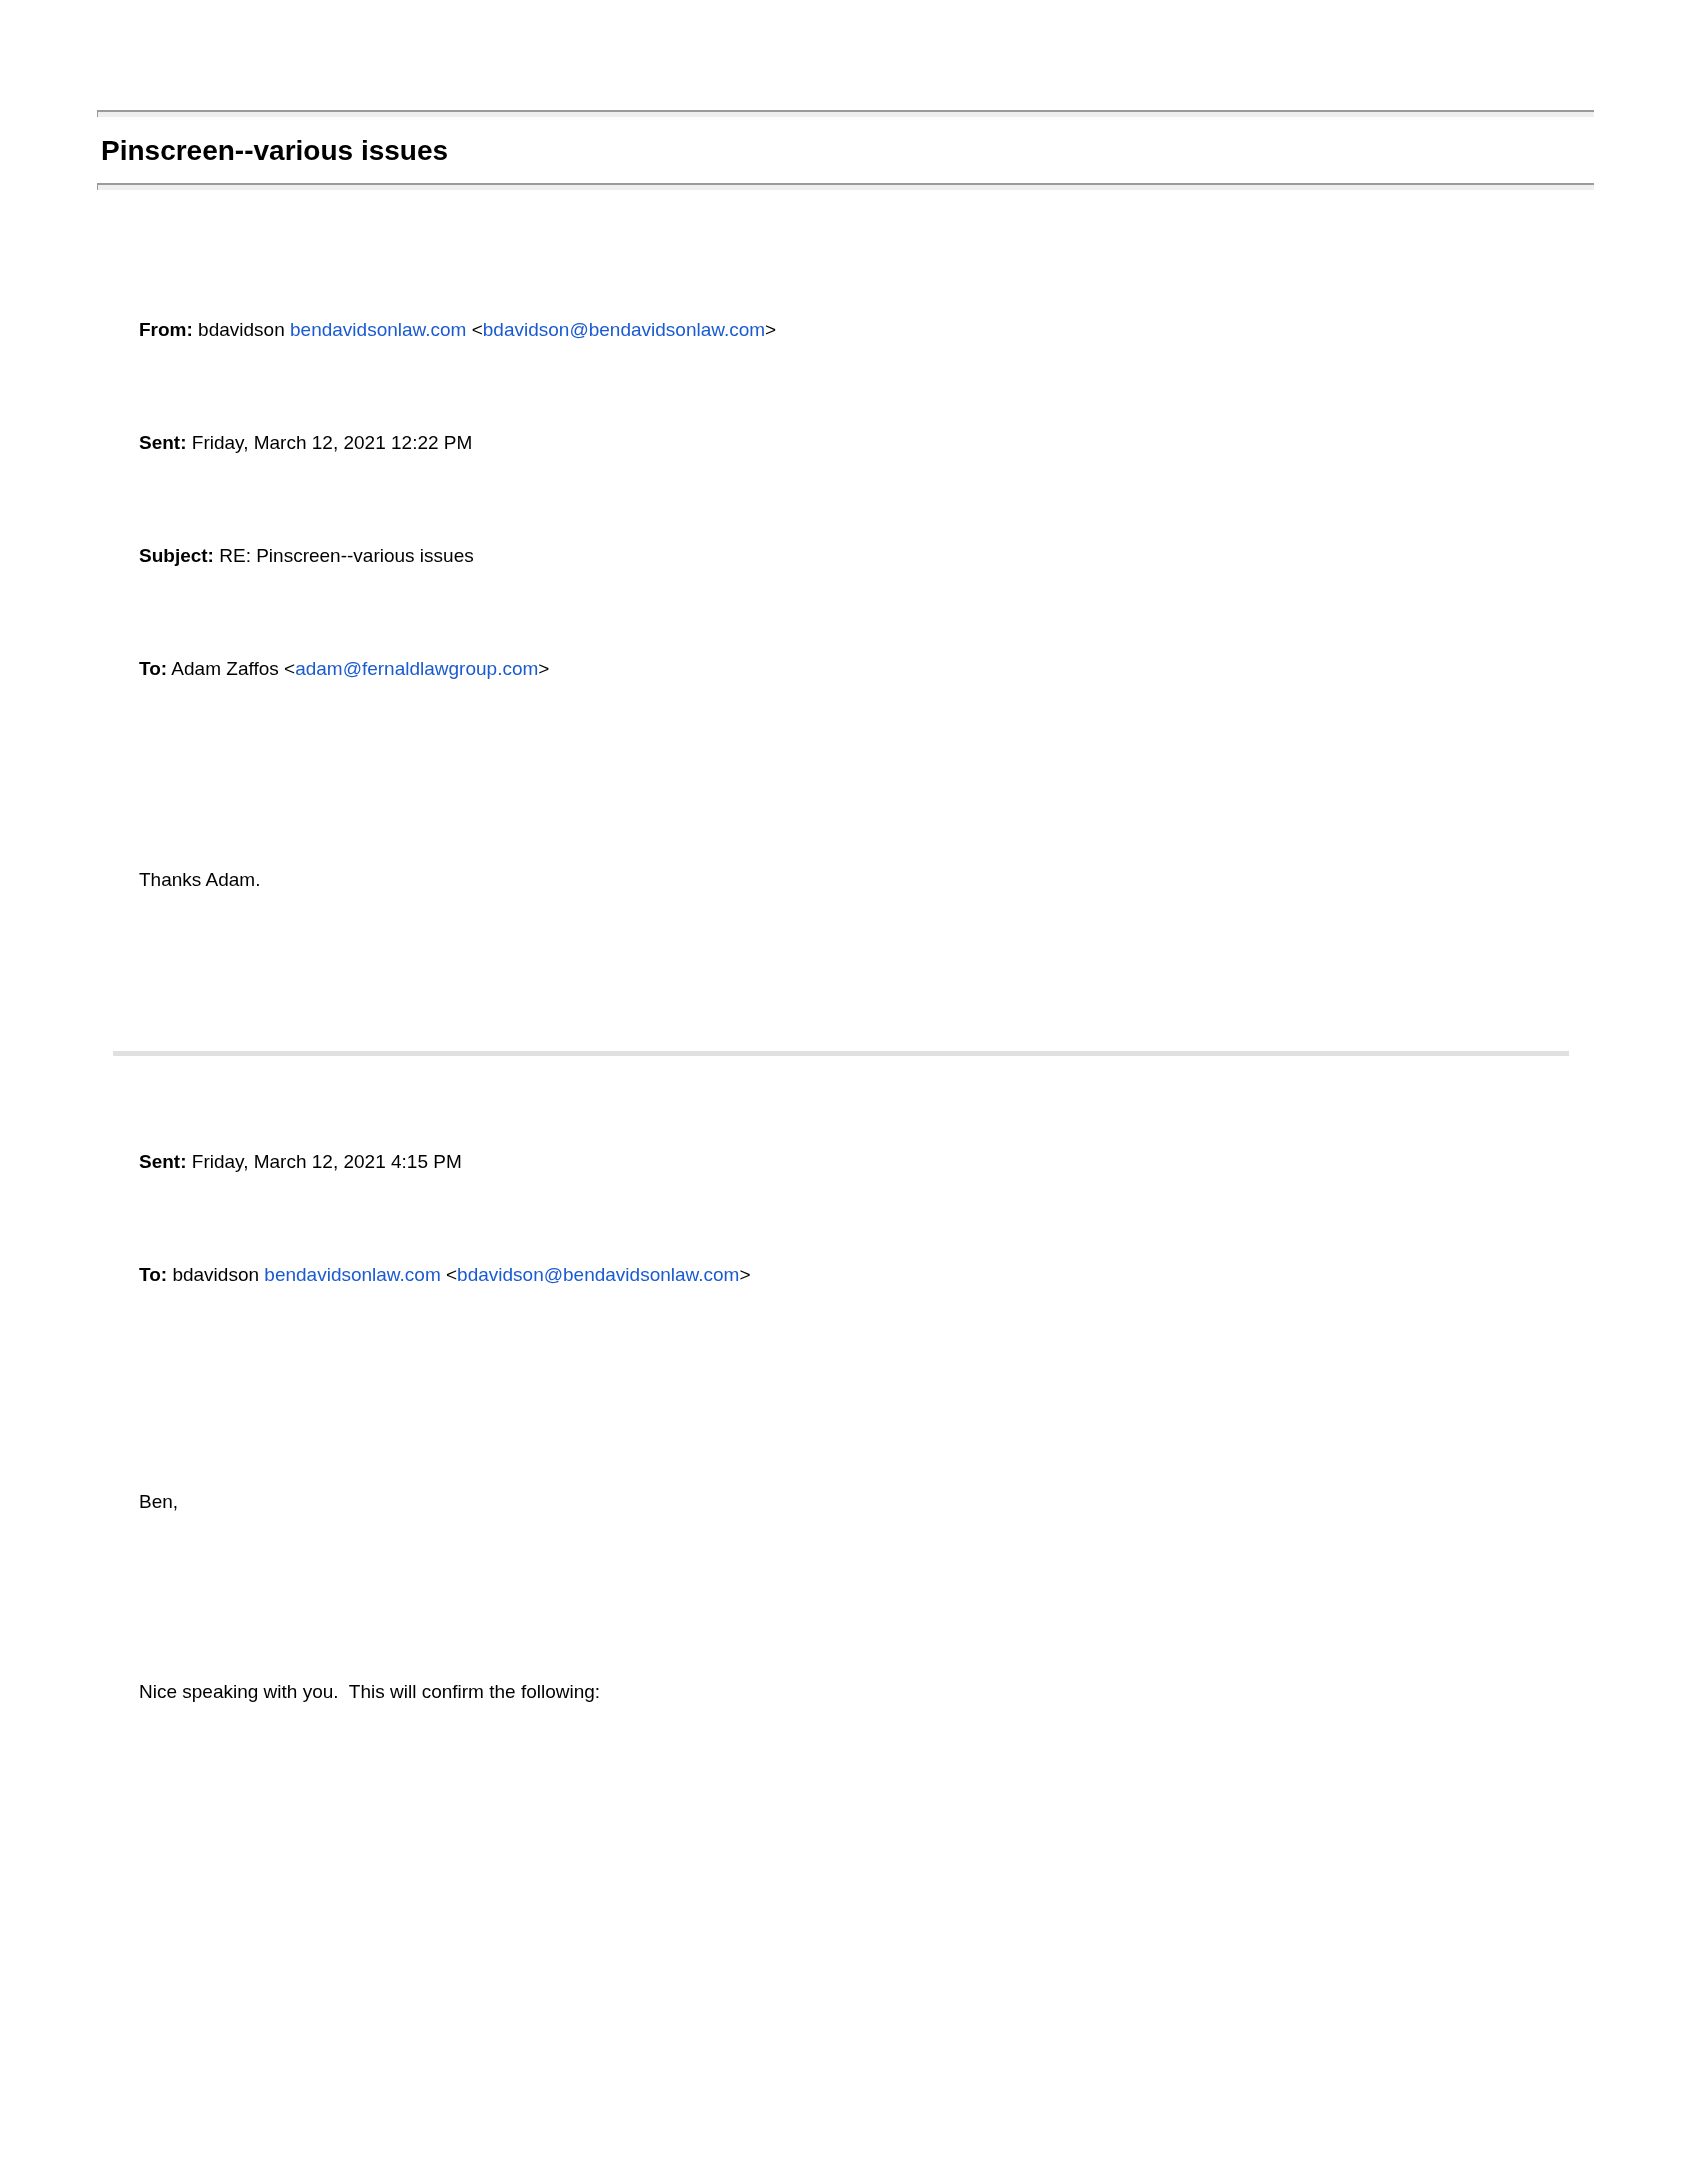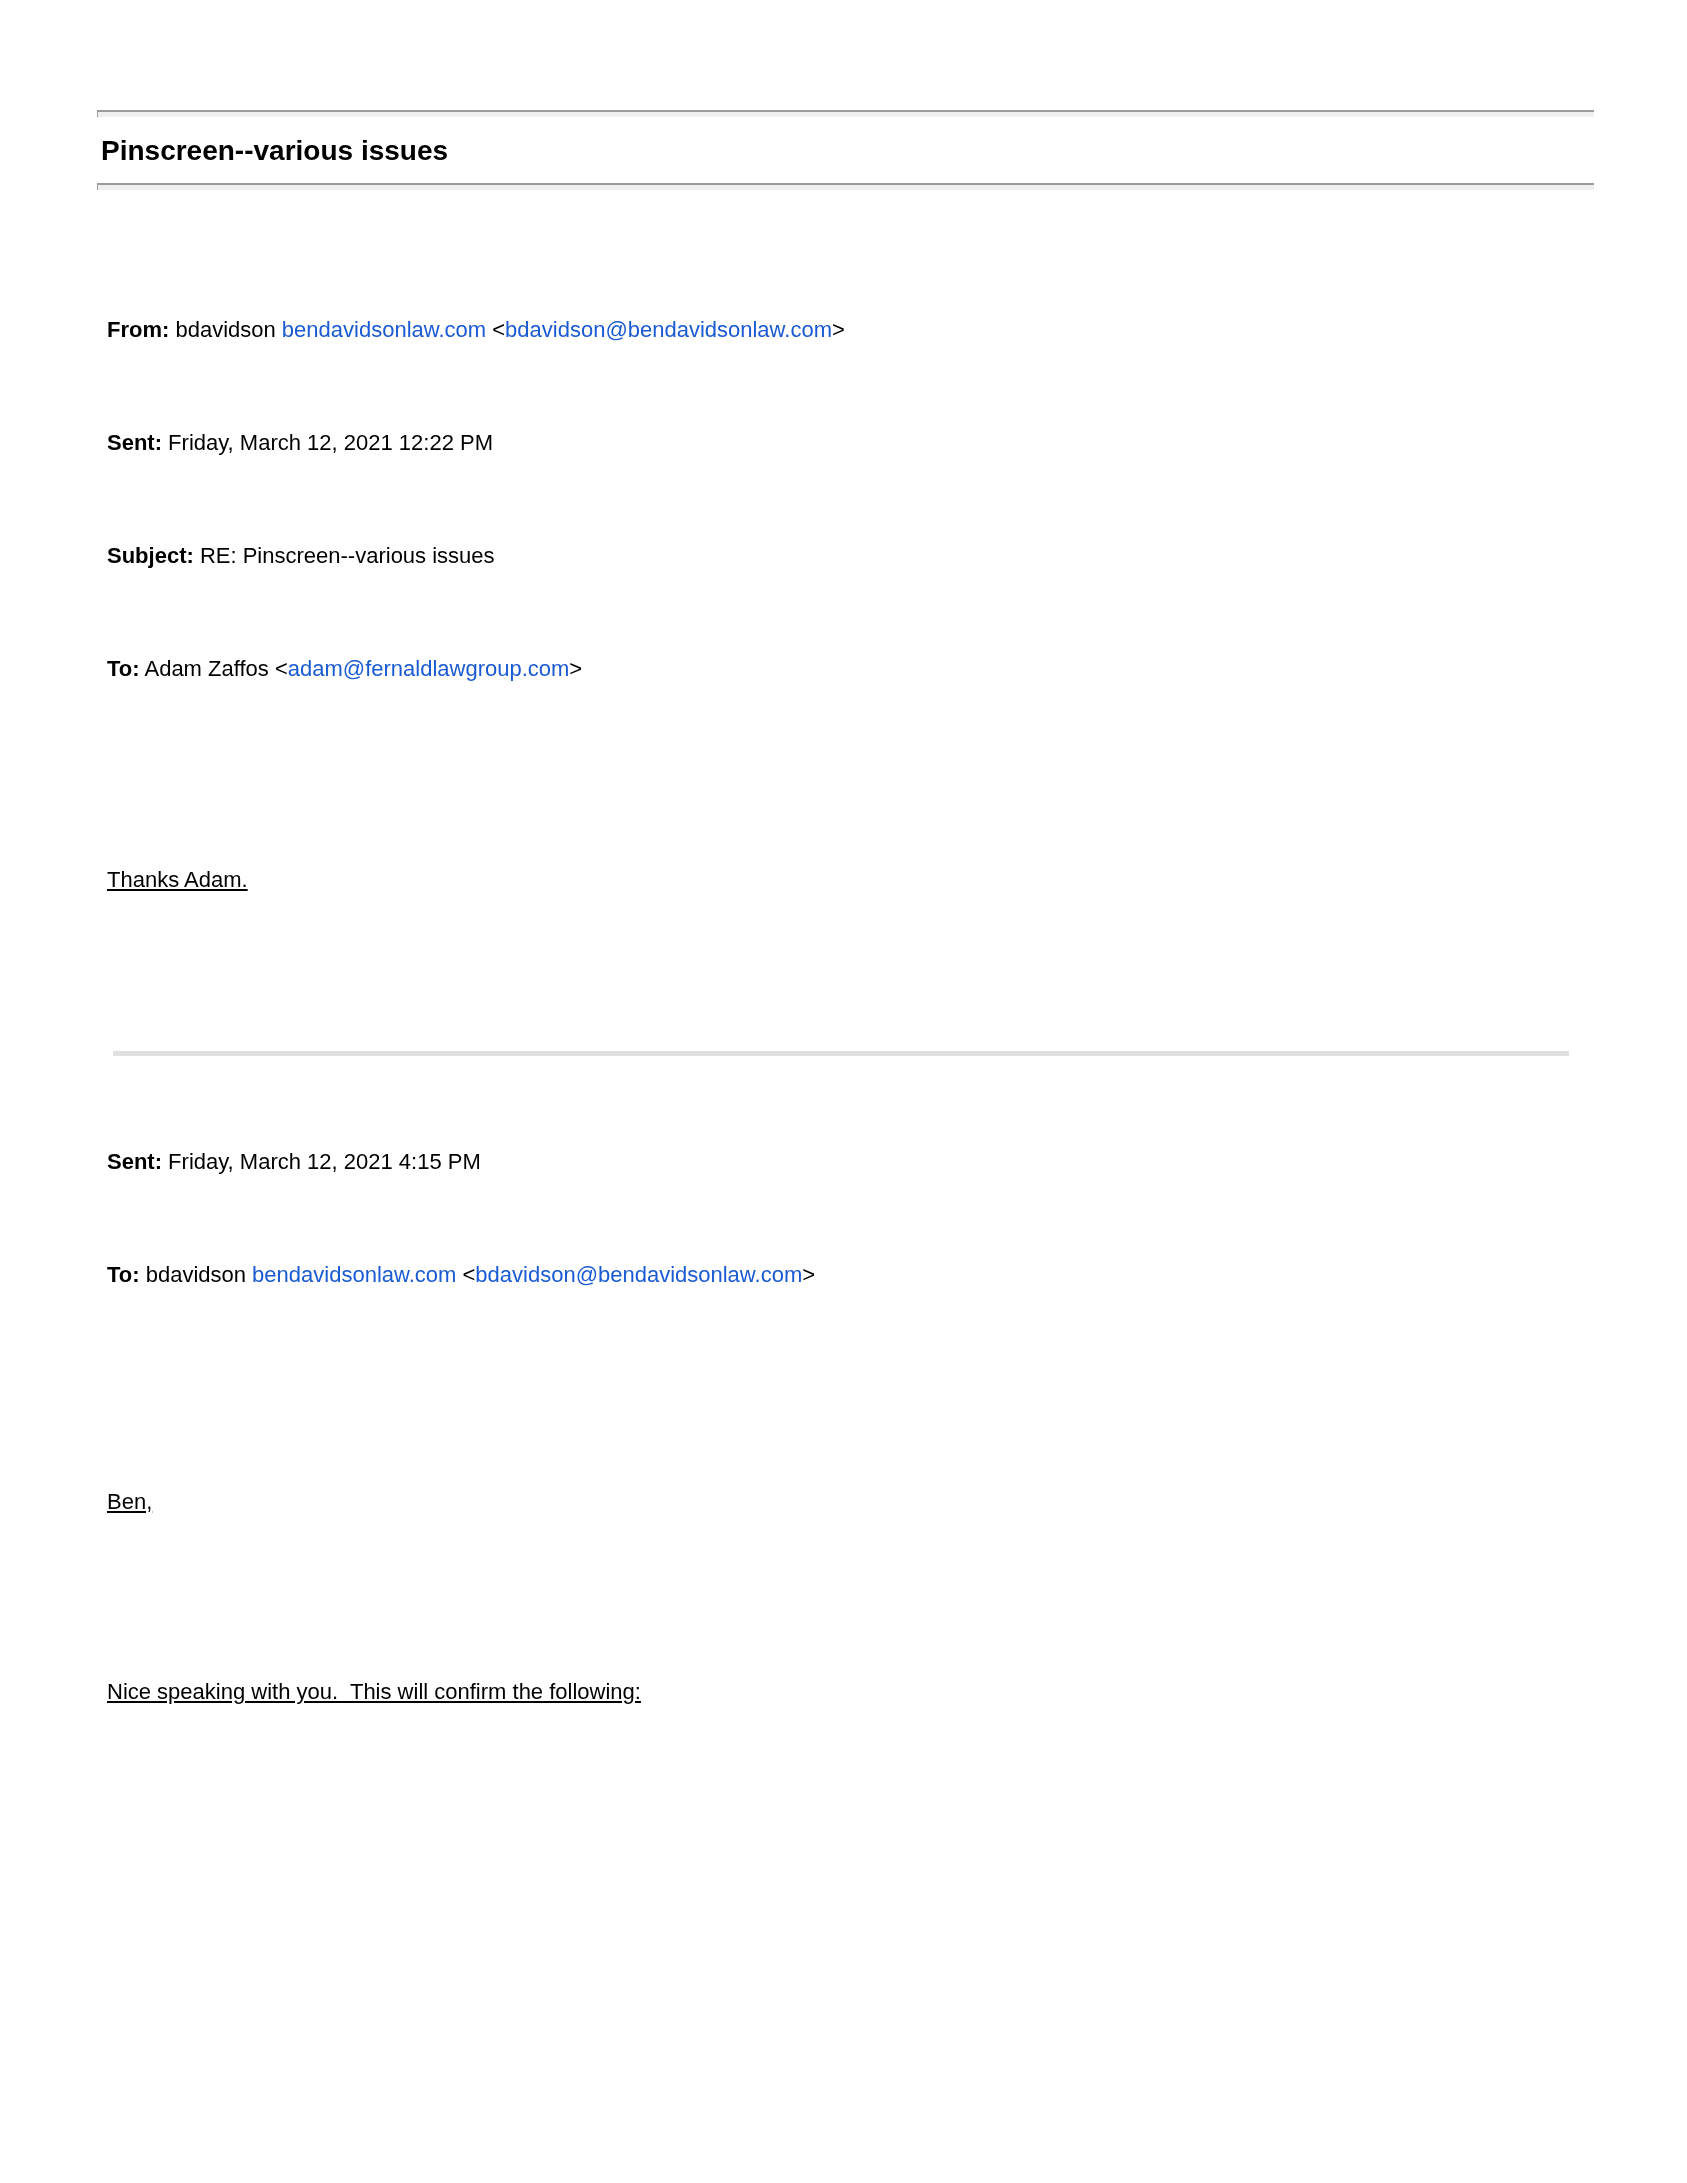--- a/index.html
+++ b/index.html
@@ -27,31 +27,31 @@
   .rule-top { margin-top: 110px; }
   .doc-title {
     font-size: 28px;
     font-weight: bold;
     line-height: 1.2;
     margin: 17px 0 16px 4px;
     letter-spacing: 0px;
   }
   
   .content {
-    margin-left: 10px;
-    font-size: 22px;
+    margin-left: 42px;
+    font-size: 19px;
     line-height: 38px;
     white-space: pre-wrap;
   }
   .headers { margin-top: 45px; }
   .headers-quoted { margin-top: 10.6px; }
   .hline { min-height: 37px; line-height: 37px; }
   .hlabel { font-weight: bold; }
   .link { color: #1a5ad2; }
-  .content p { margin: 38px 0; text-decoration: underline; }
+  .content p { margin: 38px 0; }
   p.tight-top { margin-top: 22px; }
   
   .quote-divider {
     height: 5.3px;
     background: #e0e0e0;
     width: 1456px;
     margin: 38px 0 0 16px;
   }
 </style>
 </head>

